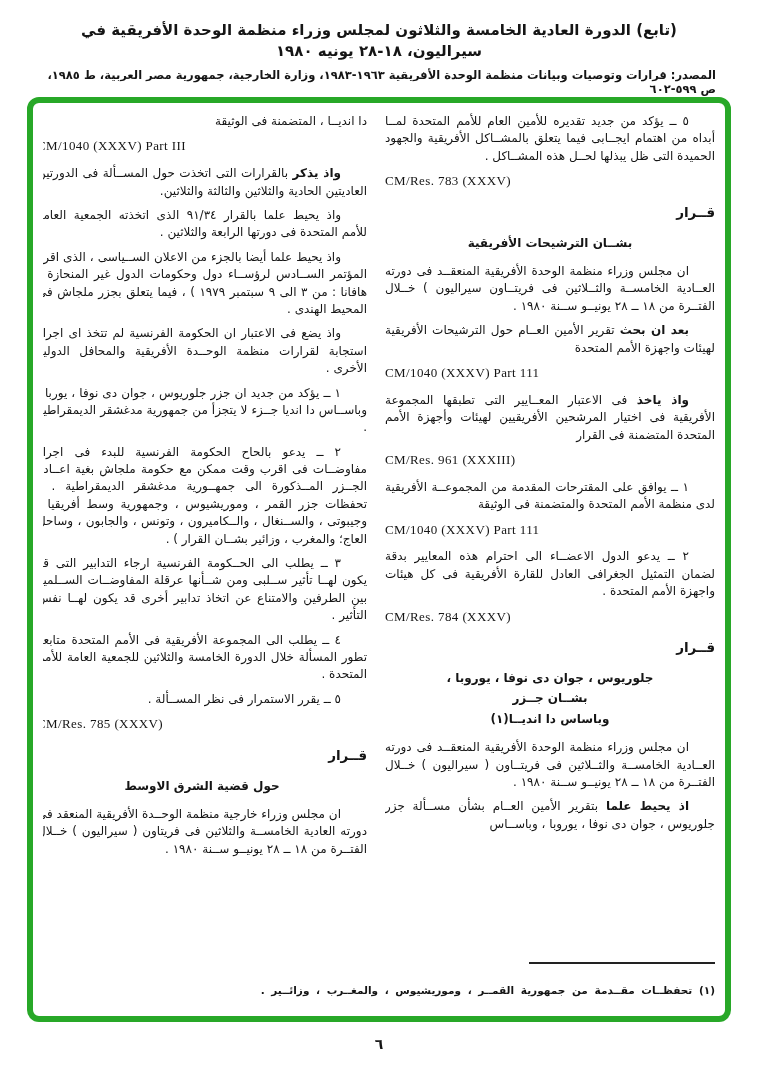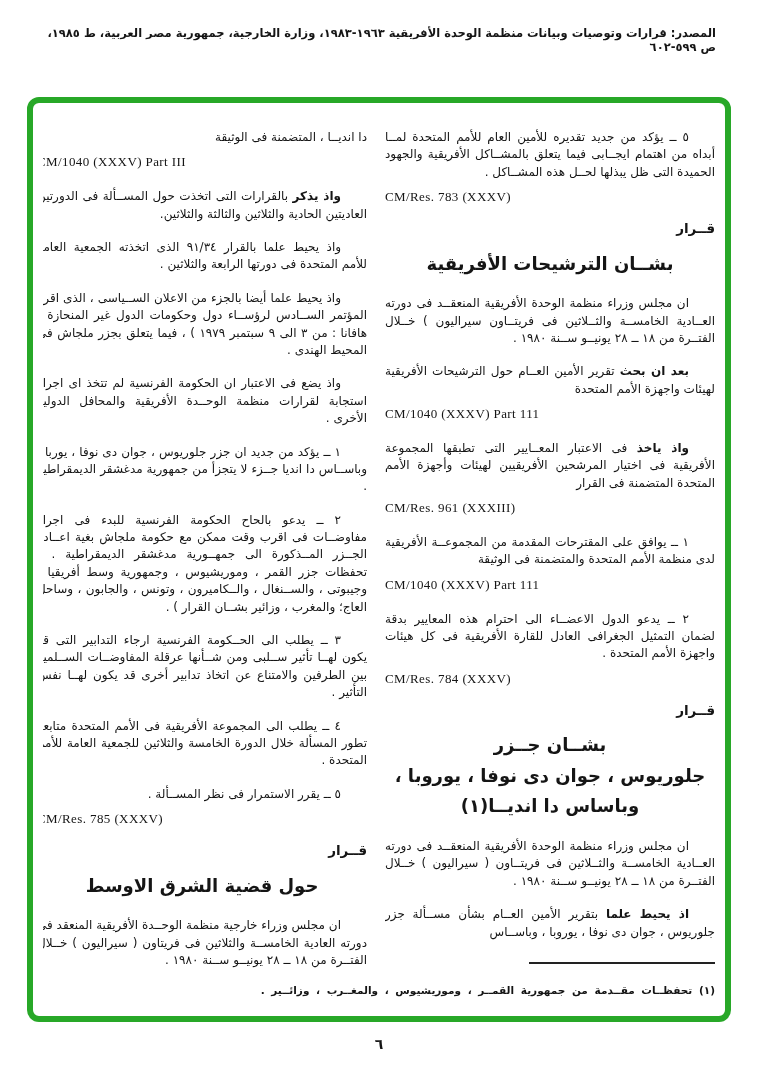--- a/index.html
+++ b/index.html
@@ -22,52 +22,53 @@
   }
   .columns{
     position:absolute;top:10px;right:10px;left:10px;height:856px;
     direction:rtl;display:flex;gap:18px;overflow:hidden;
   }
   .col{
     width:330px;flex:0 0 330px;overflow:hidden;
     font-size:12px;line-height:1.45;
   }
   .col p{
-    margin:16px 0 7px 0;text-align:justify;text-indent:26px;direction:rtl;
+    margin:0 0 7px 0;text-align:justify;text-indent:26px;direction:rtl;
   }
   .col p.no-indent{text-indent:0;}
   .col .doc{
     direction:ltr;text-align:left;font-family:"Liberation Serif",serif;
     font-size:13px;letter-spacing:.4px;margin:1px 0 9px 0;
   }
   .col .h1{
     font-weight:bold;font-size:13.5px;margin:12px 0 10px 0;
   }
   .col .h2{
-    text-align:center;font-weight:bold;font-size:18px;line-height:1.7;
+    text-align:center;font-weight:bold;font-size:12px;line-height:1.7;
     margin:0 0 10px 0;
   }
   .footnote-sep{
     position:absolute;bottom:52px;right:10px;width:186px;height:2px;background:#222;
   }
   .footnote{
     position:absolute;bottom:20px;right:10px;left:24px;direction:rtl;
     font-size:10.5px;font-weight:bold;white-space:nowrap;
     word-spacing:3px;
   }
   
   .pagenum{
     position:absolute;top:1036px;left:0;width:758px;text-align:center;
     font-size:14px;font-weight:bold;
   }
 </style>
 </head>
 <body>
 
 <div class="header">
+  <div class="line1">(تابع) الدورة العادية الخامسة والثلاثون لمجلس وزراء منظمة الوحدة الأفريقية في سيراليون، ١٨-٢٨ يونيه ١٩٨٠</div>
   <div class="line2">المصدر: قرارات وتوصيات وبيانات منظمة الوحدة الأفريقية ١٩٦٣-١٩٨٣، وزارة الخارجية، جمهورية مصر العربية، ط ١٩٨٥، ص ٥٩٩-٦٠٢</div>
 </div>
 
 <div class="frame" style="border-color: rgb(40, 168, 40);">
   <div class="columns">
     <div class="col" id="col-right">
         <p>٥ ــ يؤكد من جديد تقديره للأمين العام للأمم المتحدة لمــا أبداه من اهتمام ايجــابى فيما يتعلق بالمشــاكل الأفريقية والجهود الحميدة التى ظل يبذلها لحــل هذه المشــاكل .</p>
         <div class="doc">CM/Res. 783 (XXXV)</div>
         <div class="h1">قــرار</div>
         <div class="h2">
@@ -77,22 +78,22 @@
         <p><b>بعد ان بحث</b> تقرير الأمين العــام حول الترشيحات الأفريقية لهيئات واجهزة الأمم المتحدة</p>
         <div class="doc">CM/1040 (XXXV) Part 111</div>
         <p><b>واذ ياخذ</b> فى الاعتبار المعــايير التى تطبقها المجموعة الأفريقية فى اختيار المرشحين الأفريقيين لهيئات وأجهزة الأمم المتحدة المتضمنة فى القرار</p>
         <div class="doc">CM/Res. 961 (XXXIII)</div>
         <p>١ ــ يوافق على المقترحات المقدمة من المجموعــة الأفريقية لدى منظمة الأمم المتحدة والمتضمنة فى الوثيقة</p>
         <div class="doc">CM/1040 (XXXV) Part 111</div>
         <p>٢ ــ يدعو الدول الاعضــاء الى احترام هذه المعايير بدقة لضمان التمثيل الجغرافى العادل للقارة الأفريقية فى كل هيئات واجهزة الأمم المتحدة .</p>
         <div class="doc">CM/Res. 784 (XXXV)</div>
         <div class="h1">قــرار</div>
         <div class="h2">
+          <div>جلوريوس ، جوان دى نوفا ، يوروبا ،</div>
           <div>بشــان جــزر</div>
-          <div>جلوريوس ، جوان دى نوفا ، يوروبا ،</div>
           <div>وباساس دا انديــا(١)</div>
         </div>
         <p>ان مجلس وزراء منظمة الوحدة الأفريقية المنعقــد فى دورته العــادية الخامســة والثــلاثين فى فريتــاون ( سيراليون ) خــلال الفتــرة من ١٨ ــ ٢٨ يونيــو ســنة ١٩٨٠ .</p>
         <p><b>اذ يحيط علما</b> بتقرير الأمين العــام بشأن مســألة جزر جلوريوس ، جوان دى نوفا ، يوروبا ، وباســاس</p>
       </div>
     <div class="col" id="col-left">
         <p class="no-indent">دا انديــا ، المتضمنة فى الوثيقة</p>
         <div class="doc">CM/1040 (XXXV) Part III</div>
         <p><b>واذ يذكر</b> بالقرارات التى اتخذت حول المســألة فى الدورتين العاديتين الحادية والثلاثين والثالثة والثلاثين.</p>
         <p>واذ يحيط علما بالقرار ٩١/٣٤ الذى اتخذته الجمعية العامة للأمم المتحدة فى دورتها الرابعة والثلاثين .</p>

